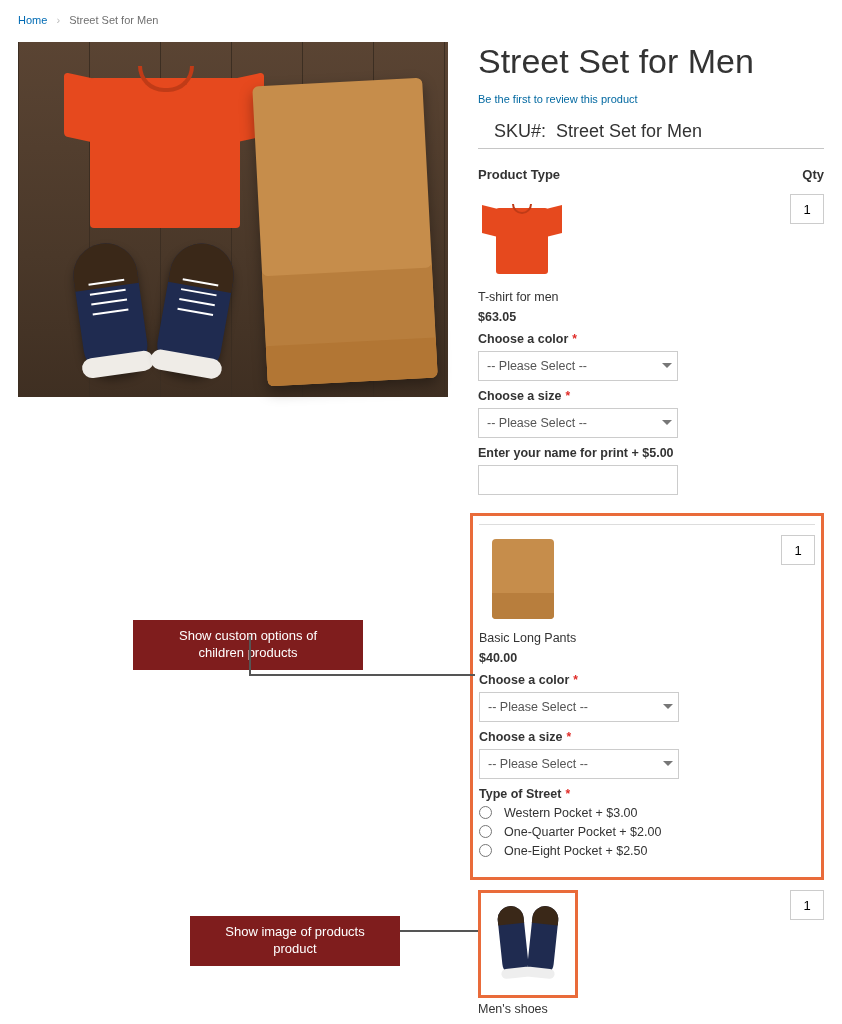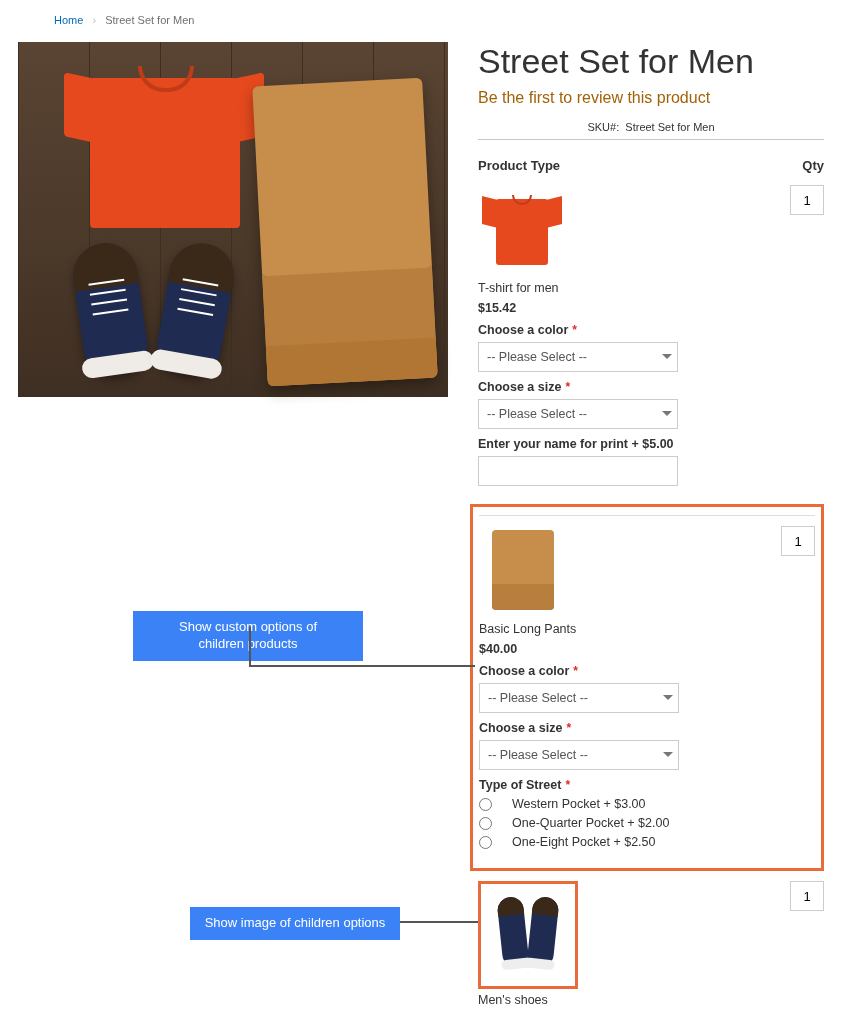--- a/index.html
+++ b/index.html
@@ -12,21 +12,21 @@
     width: 842px;
   }
   a { text-decoration: none; }
 
   
   .breadcrumbs {
     font-size: 11px;
     color: #707070;
     margin-bottom: 16px;
   }
-  .breadcrumbs a { color: #006bb4; margin-left: 36px; }
+  .breadcrumbs a { color: #006bb4; }
   .breadcrumbs .sep { margin: 0 6px; color: #bbb; }
 
   
   .top {
     display: flex;
     gap: 30px;
     align-items: flex-start;
   }
   .gallery {
     width: 430px;
@@ -80,26 +80,26 @@
   .shoe.r { right:0; transform:rotate(10deg); }
   .shoe .toe { position:absolute; top:0; left:0; right:0; height:44px; background:#3a2818; border-radius:32px 32px 0 0; }
 
   .info { flex: 1; position: relative; }
   h1.title {
     font-weight: 300;
     font-size: 34px;
     margin: 0 0 8px;
     color: #333;
   }
-  .review-link { color:#a16207; font-size:16px; }
+  .review-link { color:#0369a1; font-size:11px; }
   .sku-row {
-    font-size: 11px;
+    font-size: 18px;
     color: #333;
-    text-align: center;
-    margin: 14px 1px 6px;
+    text-align: left;
+    margin: 14px 16px 6px;
   }
   .sku-row .lbl { color: #333; }
   .divider { border-top:1px solid #c6c6c6; margin: 6px 0 18px; }
 
   .tbl-head {
     display:flex;
     justify-content:space-between;
     font-weight:700;
     font-size:13px;
     margin-bottom:12px;
@@ -165,21 +165,21 @@
   input.opt-text { width: 200px; }
   .qty {
     width:34px; height:30px;
     border:1px solid #ccc;
     text-align:center;
     font-size:13px;
   }
   .small-note { font-size:10.5px; color:#777; margin-top:6px; }
   .small-note b { color:#333; }
 
-  .radio-row { font-size:12.5px; margin:5px 0; display:flex; align-items:flex-end; gap:20px;}
+  .radio-row { font-size:12.5px; margin:5px 0; display:flex; align-items:flex-start; gap:12px;}
   .radio-row input { margin:0; }
 
   .hl-box {
     border: 3.5px solid #e96b3a;
     padding: 2px 6px 10px 6px;
     margin-left:-8px;
   }
   .hl-thumb {
     border: 3.5px solid #e96b3a;
     display:inline-block;
@@ -187,21 +187,21 @@
   }
 
   
   .callouts {
     position: absolute;
     left: -350px;
     width: 340px;
   }
   .callout {
     position:absolute;
-    background:#3b82f6;
+    background:#7f1d1d;
     color:#fff;
     font-size:13px;
     text-align:center;
     padding:8px 14px;
     line-height:1.3;
   }
   .lead {
     position:absolute;
     border-top:2px solid #555;
   }
@@ -261,21 +261,21 @@
         <div>
           <div class="thumb shirt">
             <div class="mini-t">
                 <div class="l"></div>
                 <div class="r"></div>
                 <div class="b"></div>
                 <div class="n"></div>
               </div>
           </div>
           <div class="pname">T-shirt for men</div>
-          <div class="price">$15.42</div>
+          <div class="price">$63.05</div>
 
           <div class="olabel"><span>Choose a color</span><span class="req">*</span></div>
           <div class="select-wrap"><select class="opt"><option>-- Please Select --</option></select></div>
 
           <div class="olabel"><span>Choose a size</span><span class="req">*</span></div>
           <div class="select-wrap"><select class="opt"><option>-- Please Select --</option></select></div>
 
           <div class="olabel"><span>Enter your name for print + $5.00</span></div>
           <input class="opt-text" type="text" style="">
         </div>
@@ -326,21 +326,21 @@
               </label>
           </div>
           <input class="qty" value="1" style="">
         </div>
       </div>
     </div>
 
     
     <div class="child" style="margin-top:10px; position:relative;">
       <div class="callouts" style="top:40px;">
-        <div class="callout" style="left:62px; top:-14px; width:210px;">Show image of children options</div>
+        <div class="callout" style="left:62px; top:-14px; width:210px;">Show image of products product</div>
         <div class="lead" style="left:272px; top:0; width:78px;"></div>
       </div>
       <div class="row">
         <div>
           <span class="hl-thumb">
             <div class="thumb shoes-t">
               <div class="ms l"></div>
                 <div class="ms r"></div>
             </div>
           </span>

